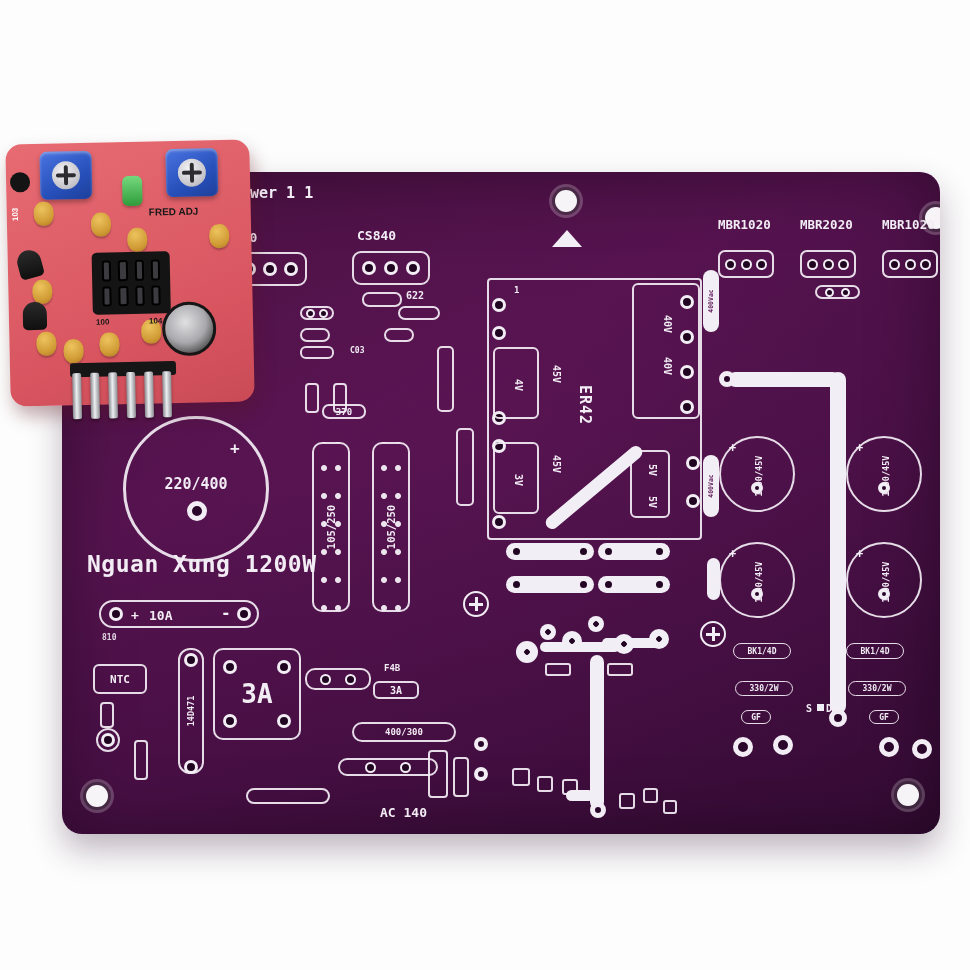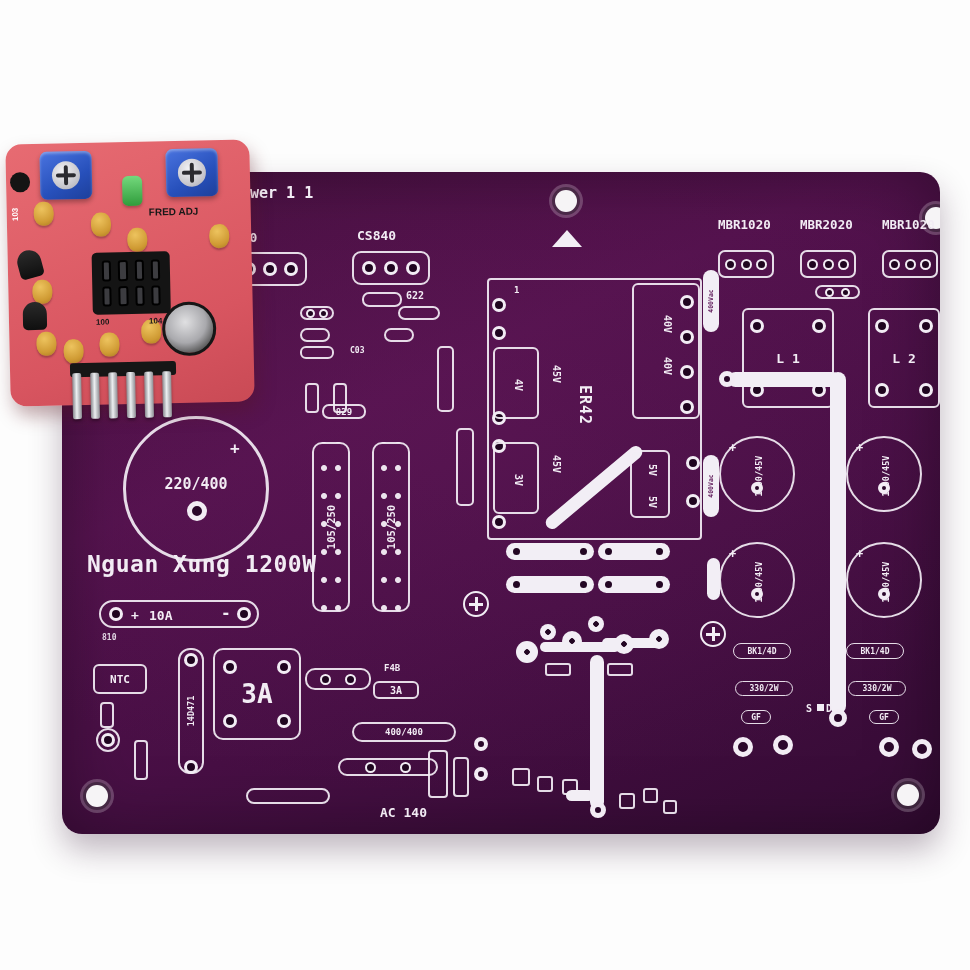--- a/index.html
+++ b/index.html
@@ -129,34 +129,20 @@
     <div class="outline fp3" style="left:820px;top:78px;width:56px;height:28px;border-radius:7px">
       <div class="pad sm"></div>
         <div class="pad sm"></div>
         <div class="pad sm"></div>
     </div>
     <div class="outline fp3" style="left:753px;top:113px;width:45px;height:14px;border-radius:7px">
       <div class="pad xs"></div>
         <div class="pad xs"></div>
     </div>
 
-    <div class="outline" style="left:680px;top:136px;width:92px;height:100px;border-radius:6px">
-      <div class="apad" style="left:6px;top:9px"></div>
-      <div class="apad" style="left:6px;bottom:9px"></div>
-      <div class="apad" style="right:6px;top:9px"></div>
-      <div class="apad" style="right:6px;bottom:9px"></div>
-      <div class="lbl" style="font-size:13px">L 1</div>
-    </div>
-    <div class="outline" style="left:806px;top:136px;width:72px;height:100px;border-radius:6px">
-      <div class="apad" style="left:5px;top:9px"></div>
-      <div class="apad" style="left:5px;bottom:9px"></div>
-      <div class="apad" style="right:5px;top:9px"></div>
-      <div class="apad" style="right:5px;bottom:9px"></div>
-      <div class="lbl" style="font-size:13px">L 2</div>
-    </div>
 
     <div class="trace" style="left:666px;top:200px;width:112px;height:15px"></div>
     <div class="trace" style="left:768px;top:200px;width:16px;height:342px"></div>
     <div class="ring" style="left:657px;top:199px;width:16px;height:16px"></div>
     <div class="ring" style="left:767px;top:537px;width:18px;height:18px"></div>
 
     <div class="outline" style="left:425px;top:106px;width:215px;height:262px;border-radius:4px"></div>
     <div class="st" style="left:452px;top:114px;font-size:9px">1</div>
     <div class="apad" style="left:430px;top:126px"></div>
     <div class="apad" style="left:430px;top:154px"></div>
@@ -239,21 +225,21 @@
     </div>
     <div class="outline fp3" style="left:243px;top:496px;width:66px;height:22px;border-radius:10px">
       <div class="pad sm"></div>
         <div class="pad sm"></div>
     </div>
     <div class="st" style="left:322px;top:492px;font-size:9px">F4B</div>
     <div class="outline" style="left:311px;top:509px;width:46px;height:18px">
       <div class="lbl" style="font-size:10px">3A</div>
     </div>
     <div class="outline" style="left:290px;top:550px;width:104px;height:20px;border-radius:10px">
-      <div class="lbl" style="font-size:9px">400/400</div>
+      <div class="lbl" style="font-size:9px">400/300</div>
     </div>
     <div class="outline fp3" style="left:276px;top:586px;width:100px;height:18px;border-radius:9px">
       <div class="pad sm"></div>
         <div class="pad sm"></div>
     </div>
     <div class="outline" style="left:184px;top:616px;width:84px;height:16px;border-radius:8px"></div>
     <div class="st" style="left:318px;top:634px;font-size:13px">AC 140</div>
 
     <div class="outline" style="left:366px;top:578px;width:20px;height:48px;border-radius:4px"></div>
     <div class="outline" style="left:391px;top:585px;width:16px;height:40px;border-radius:4px"></div>
@@ -358,21 +344,21 @@
     <div class="outline" style="left:300px;top:120px;width:40px;height:15px;border-radius:7px"></div>
     <div class="st" style="left:344px;top:119px;font-size:10px">622</div>
     <div class="outline" style="left:336px;top:134px;width:42px;height:14px;border-radius:7px"></div>
     <div class="outline" style="left:238px;top:156px;width:30px;height:14px;border-radius:7px"></div>
     <div class="outline" style="left:322px;top:156px;width:30px;height:14px;border-radius:7px"></div>
     <div class="outline" style="left:238px;top:174px;width:34px;height:13px;border-radius:6px"></div>
     <div class="st" style="left:288px;top:175px;font-size:8px">C03</div>
     <div class="outline" style="left:243px;top:211px;width:14px;height:30px;border-radius:4px"></div>
     <div class="outline" style="left:271px;top:211px;width:14px;height:30px;border-radius:4px"></div>
     <div class="outline" style="left:260px;top:232px;width:44px;height:15px;border-radius:7px">
-      <div class="lbl" style="font-size:9px">829</div>
+      <div class="lbl" style="font-size:9px">370</div>
     </div>
     <div class="outline" style="left:375px;top:174px;width:17px;height:66px;border-radius:5px"></div>
     <div class="outline" style="left:394px;top:256px;width:18px;height:78px;border-radius:5px"></div>
 
     <div class="outline" style="left:110px;top:184px;width:66px;height:22px;border-radius:5px">
       <div class="lbl" style="font-size:11px">100UF</div>
     </div>
   </div>
 
   <div class="daughter">

